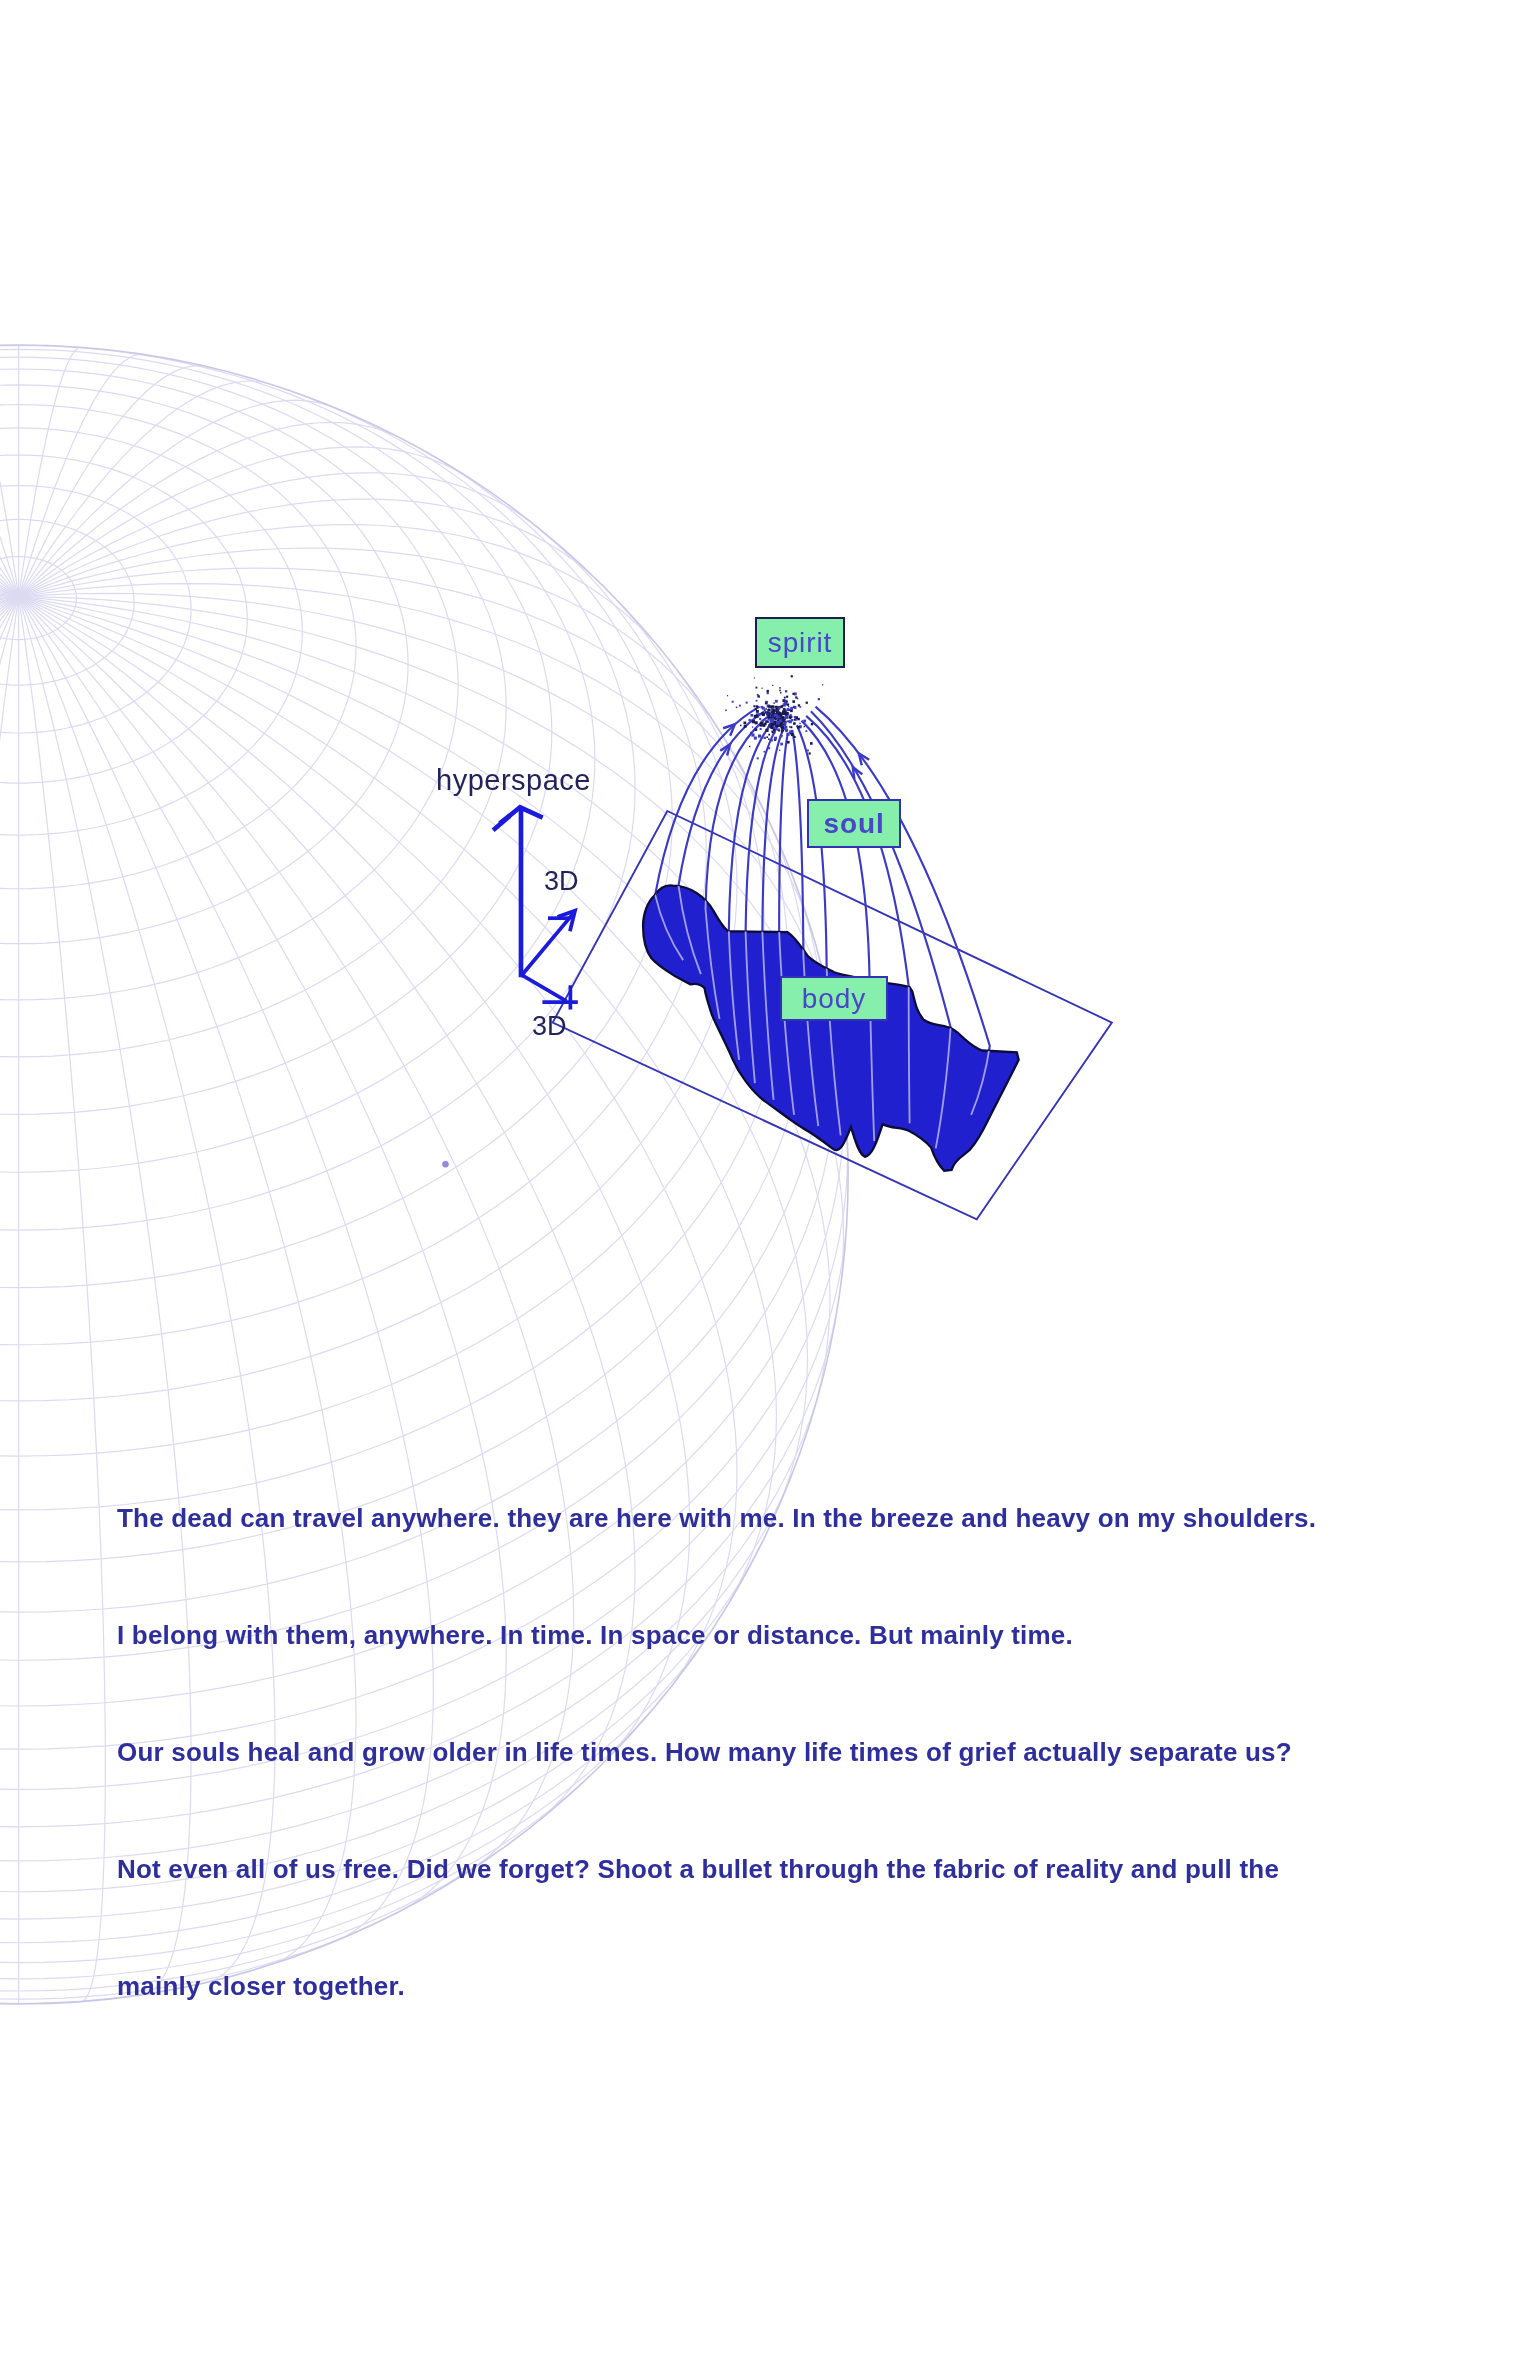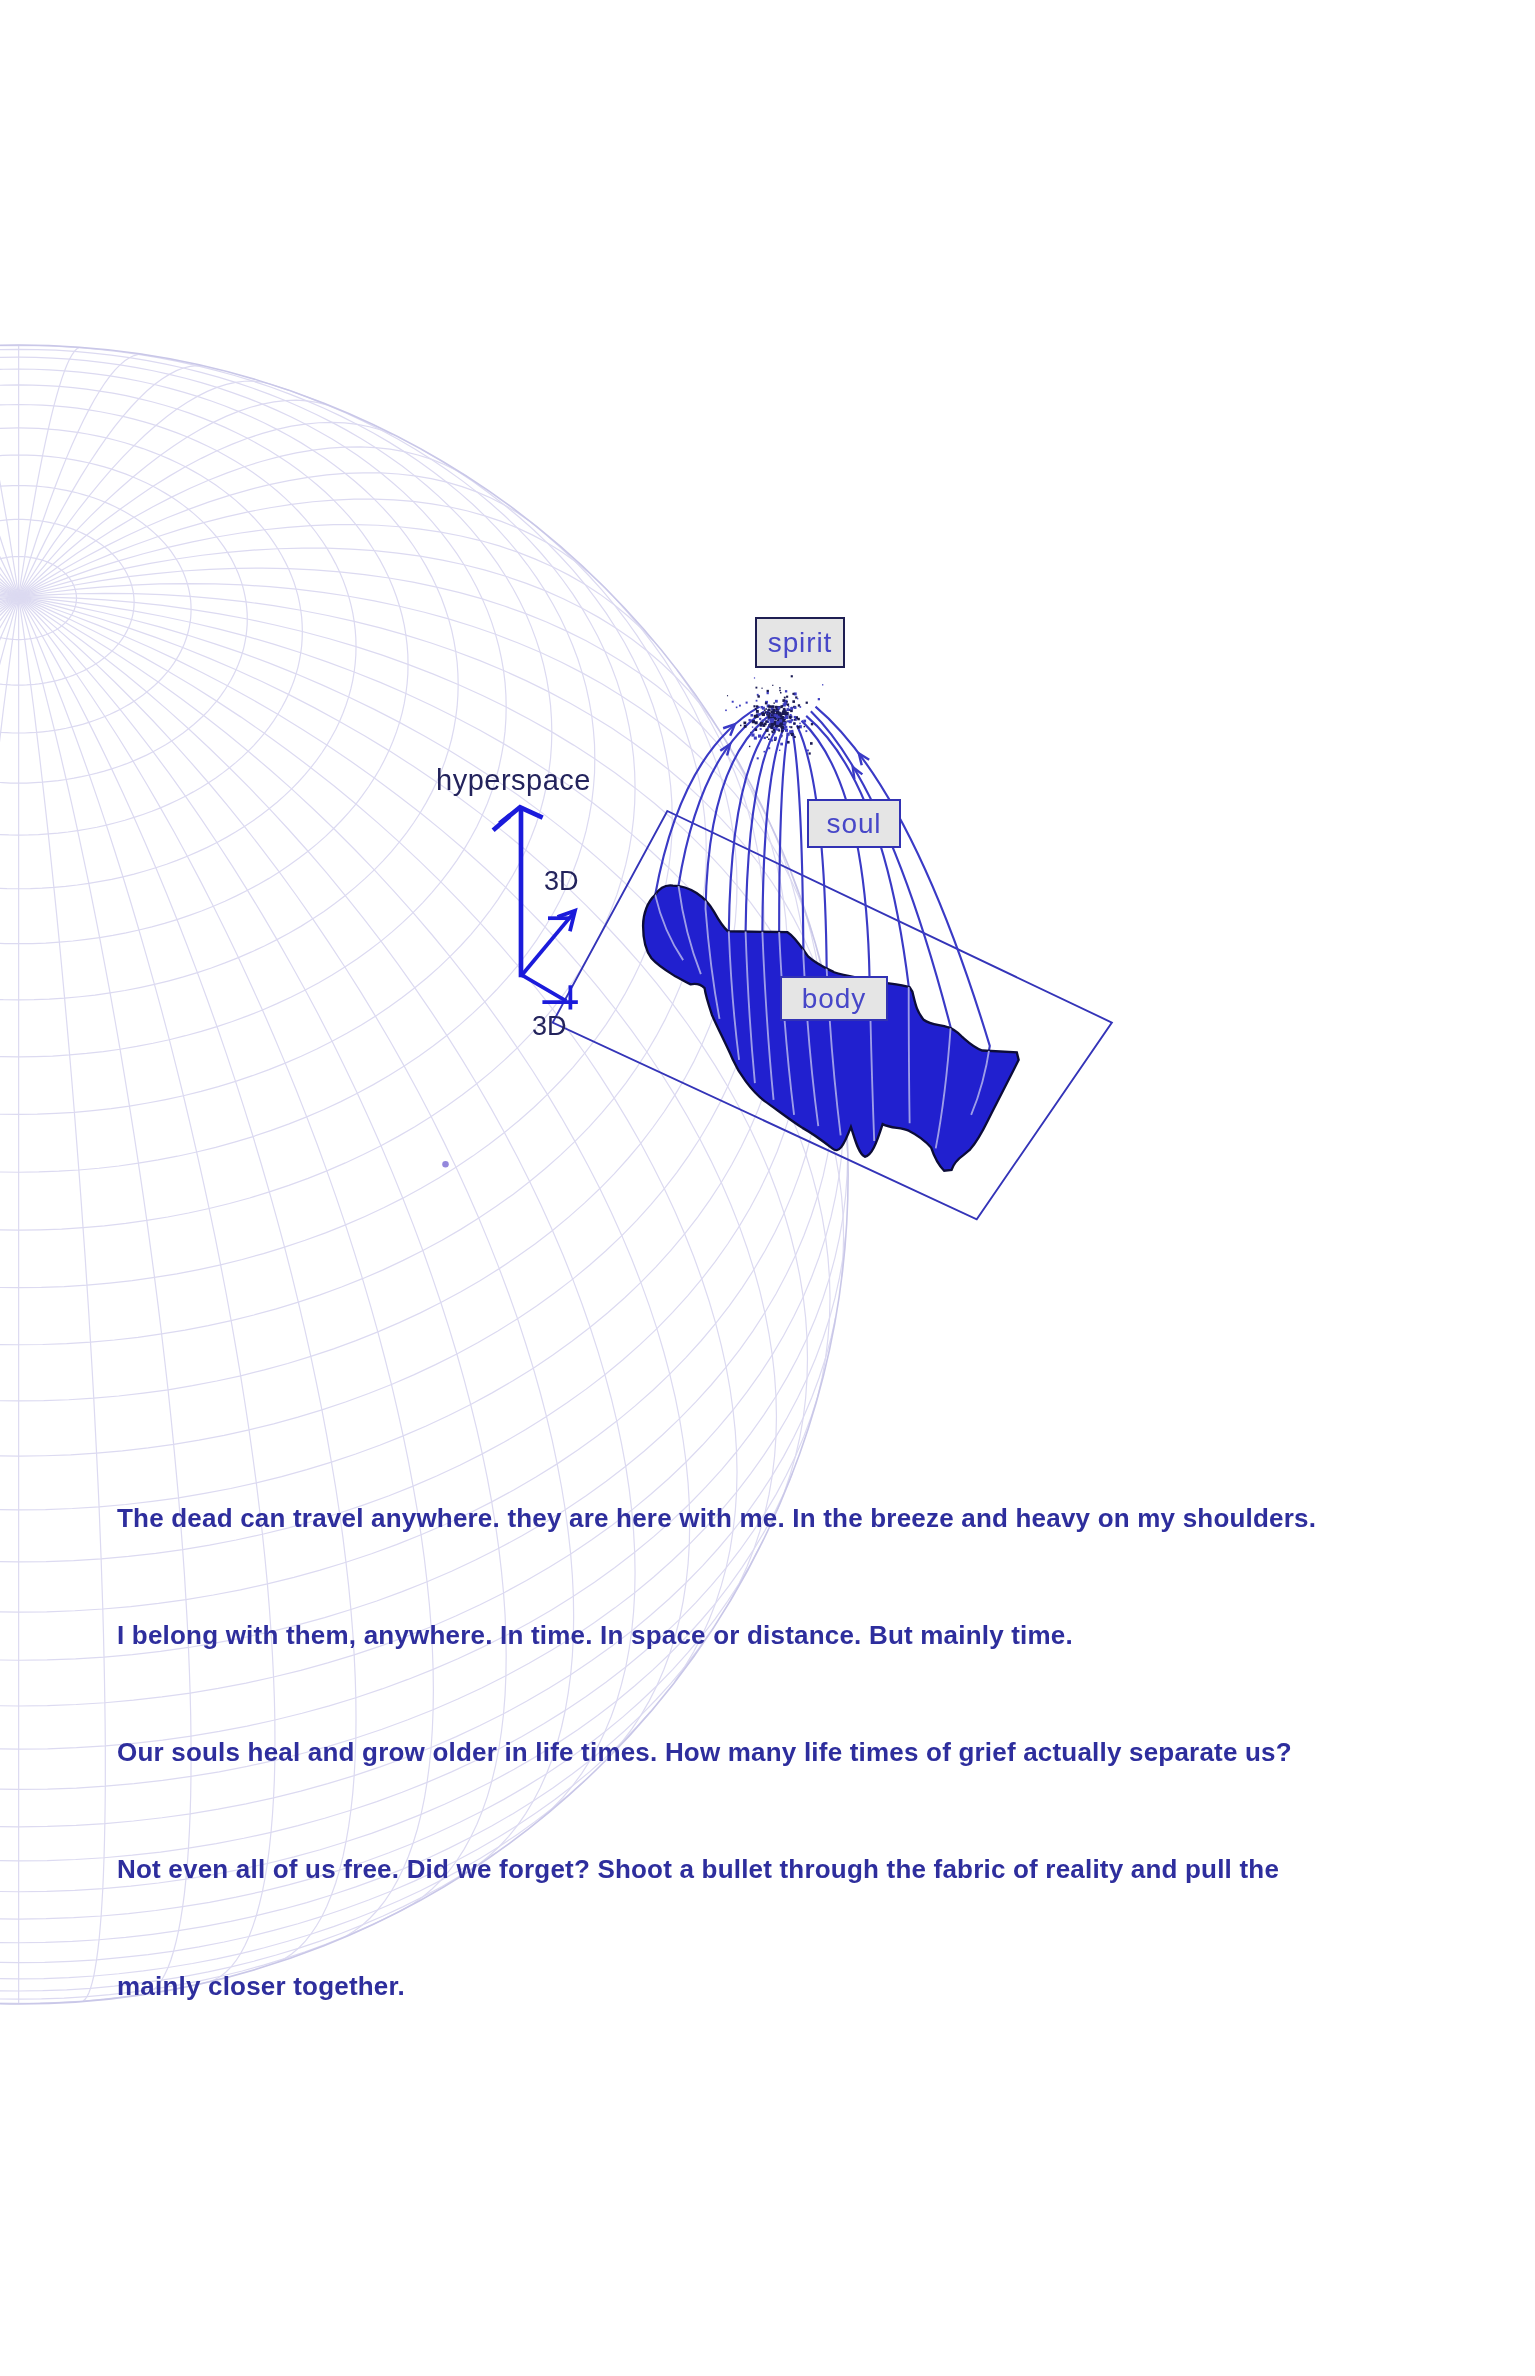--- a/index.html
+++ b/index.html
@@ -3,26 +3,26 @@
 <meta charset="utf-8">
 <style>
   :root{
     --bg:#ffffff; --box-border-dark:#1e1e52; --box-border-blue:#3232b4;
     --box-text:#4747c8; --axis-text:#23235c; --poem-text:#2e2e9d;
   }
   html,body{margin:0;padding:0;background:#fff;}
   .stage{position:relative;width:1535px;height:2376px;background:var(--bg);overflow:hidden;
          font-family:"Liberation Sans", sans-serif;}
   #scene{position:absolute;left:0;top:0;}
-  .label-box{position:absolute;background:#e5e5e5;display:flex;align-items:center;justify-content:center;
+  .label-box{position:absolute;background:#86efac;display:flex;align-items:center;justify-content:center;
              color:var(--box-text);font-size:28px;letter-spacing:0.9px;}
   .label-box.dark{border:2.8px solid var(--box-border-dark);}
   .label-box.blue{border:2.8px solid var(--box-border-blue);}
   #spirit-box{left:755px;top:617px;width:86px;height:47px;}
-  #soul-box{left:807px;top:799px;width:90px;height:45px;}
+  #soul-box{left:807px;top:799px;width:90px;height:45px;font-weight:bold;}
   #body-box{left:780px;top:976px;width:104px;height:41px;}
   .axis-label{position:absolute;color:var(--axis-text);}
   #hyperspace-label{left:436px;top:764px;font-size:29px;letter-spacing:0.5px;}
   #threeD-upper{left:544px;top:866px;font-size:27px;}
   #threeD-lower{left:532px;top:1011px;font-size:27px;}
   .poem{position:absolute;left:117px;top:1421px;width:1380px;color:var(--poem-text);
         font-size:26px;line-height:39px;font-weight:bold;letter-spacing:0.2px;white-space:pre;}
 </style>
 </head>
 <body>

